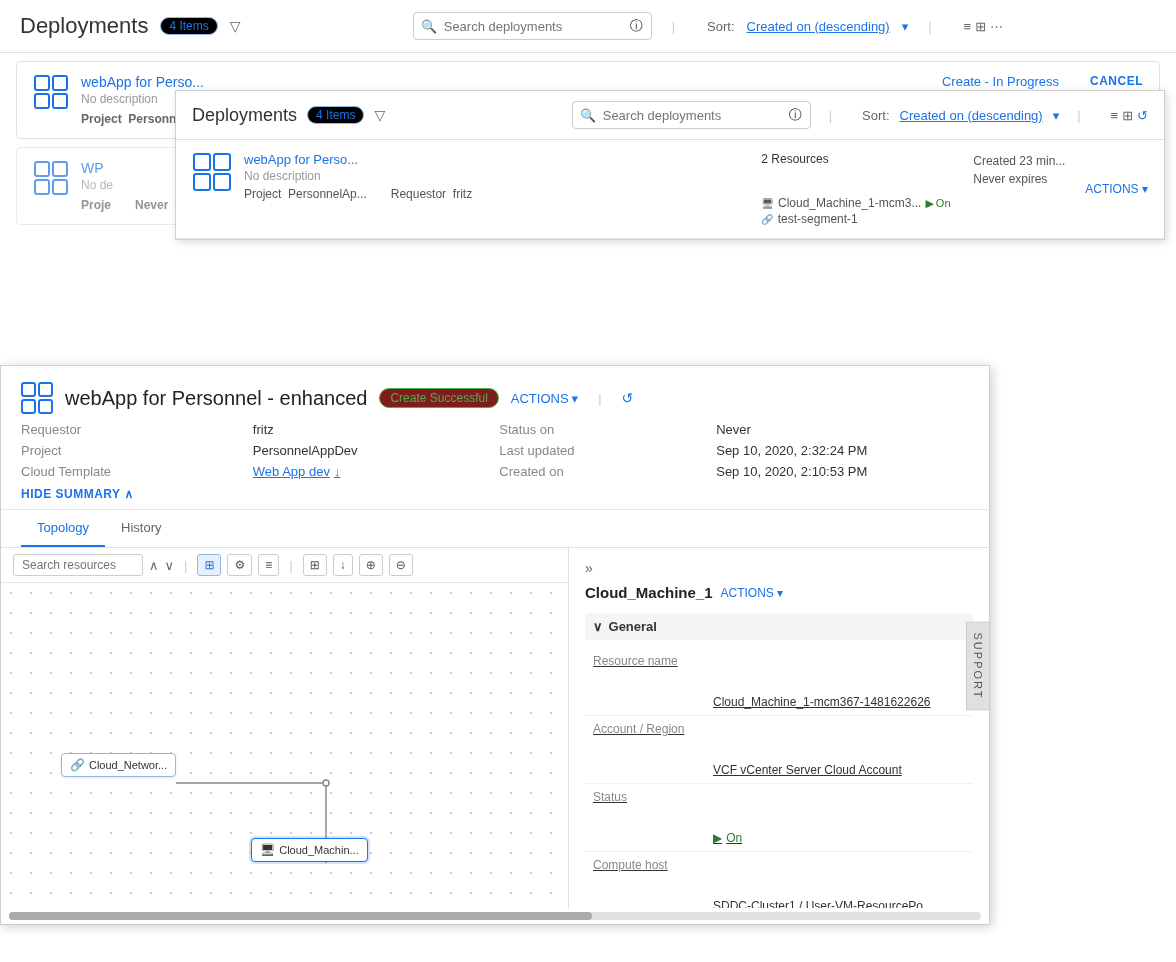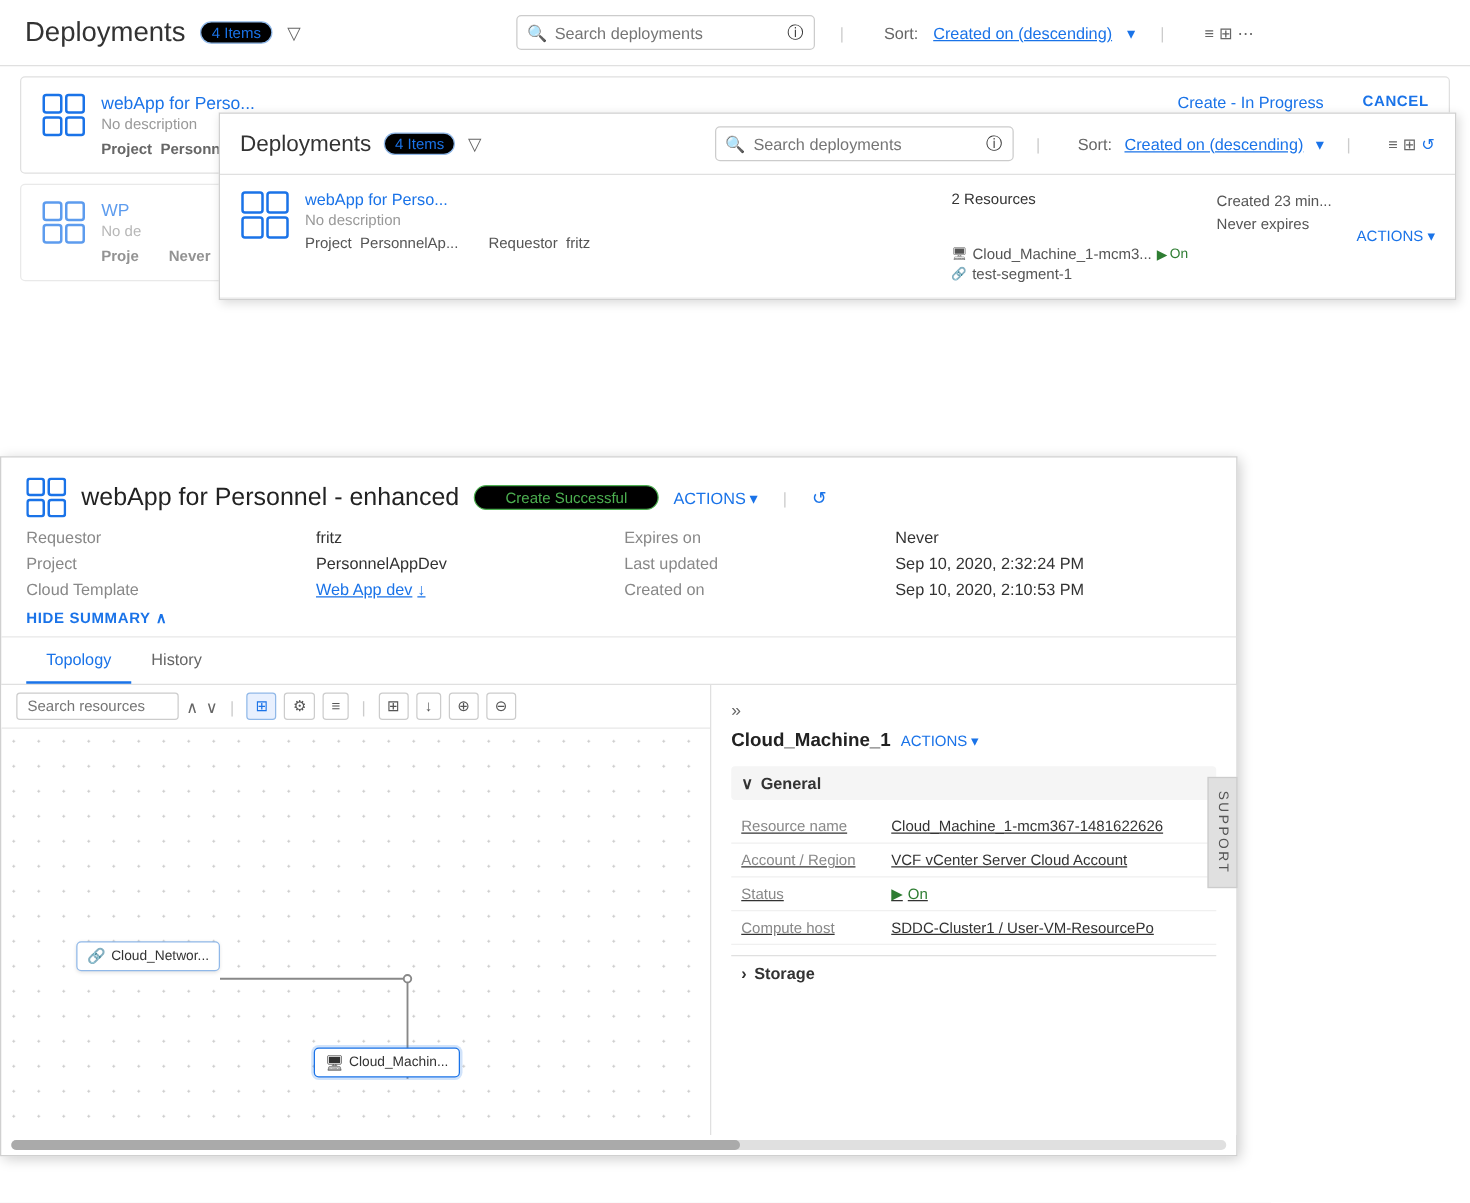--- a/index.html
+++ b/index.html
@@ -286,24 +286,24 @@
       margin-bottom: 8px;
     }
 
     .detail-title {
       font-size: 20px;
       font-weight: 400;
       color: #222;
     }
 
     .create-successful-badge {
-      background: #000000;
+      background: #7f1d1d;
       border: 1px solid #4caf50;
       border-radius: 12px;
-      padding: 2px 24px;
+      padding: 2px 10px;
       font-size: 12px;
       color: #4caf50;
       font-weight: 500;
     }
 
     .actions-dropdown {
       color: #1a73e8;
       font-size: 13px;
       font-weight: 500;
       cursor: pointer;
@@ -495,20 +495,21 @@
     .prop-label {
       color: #888;
       width: 120px;
       flex-shrink: 0;
     }
 
     .prop-value {
       color: #333;
       flex: 1;
       word-break: break-all;
+      margin-top: 41px;
     }
 
     .status-on {
       color: #2e7d32;
       display: flex;
       align-items: center;
       gap: 4px;
     }
 
     
@@ -758,21 +759,21 @@
         <span>ACTIONS</span>
         <span>▾</span>
       </div>
       <span class="pipe-divider">|</span>
       <span class="refresh-btn">↺</span>
     </div>
 
     <div class="detail-meta-grid">
       <div class="meta-label">Requestor</div>
       <div class="meta-value">fritz</div>
-      <div class="meta-label">Expires on</div>
+      <div class="meta-label">Status on</div>
       <div class="meta-value">Never</div>
 
       <div class="meta-label">Project</div>
       <div class="meta-value">PersonnelAppDev</div>
       <div class="meta-label">Last updated</div>
       <div class="meta-value">Sep 10, 2020, 2:32:24 PM</div>
 
       <div class="meta-label">Cloud Template</div>
       <div class="cloud-template-link">
         <span>Web App dev</span>

